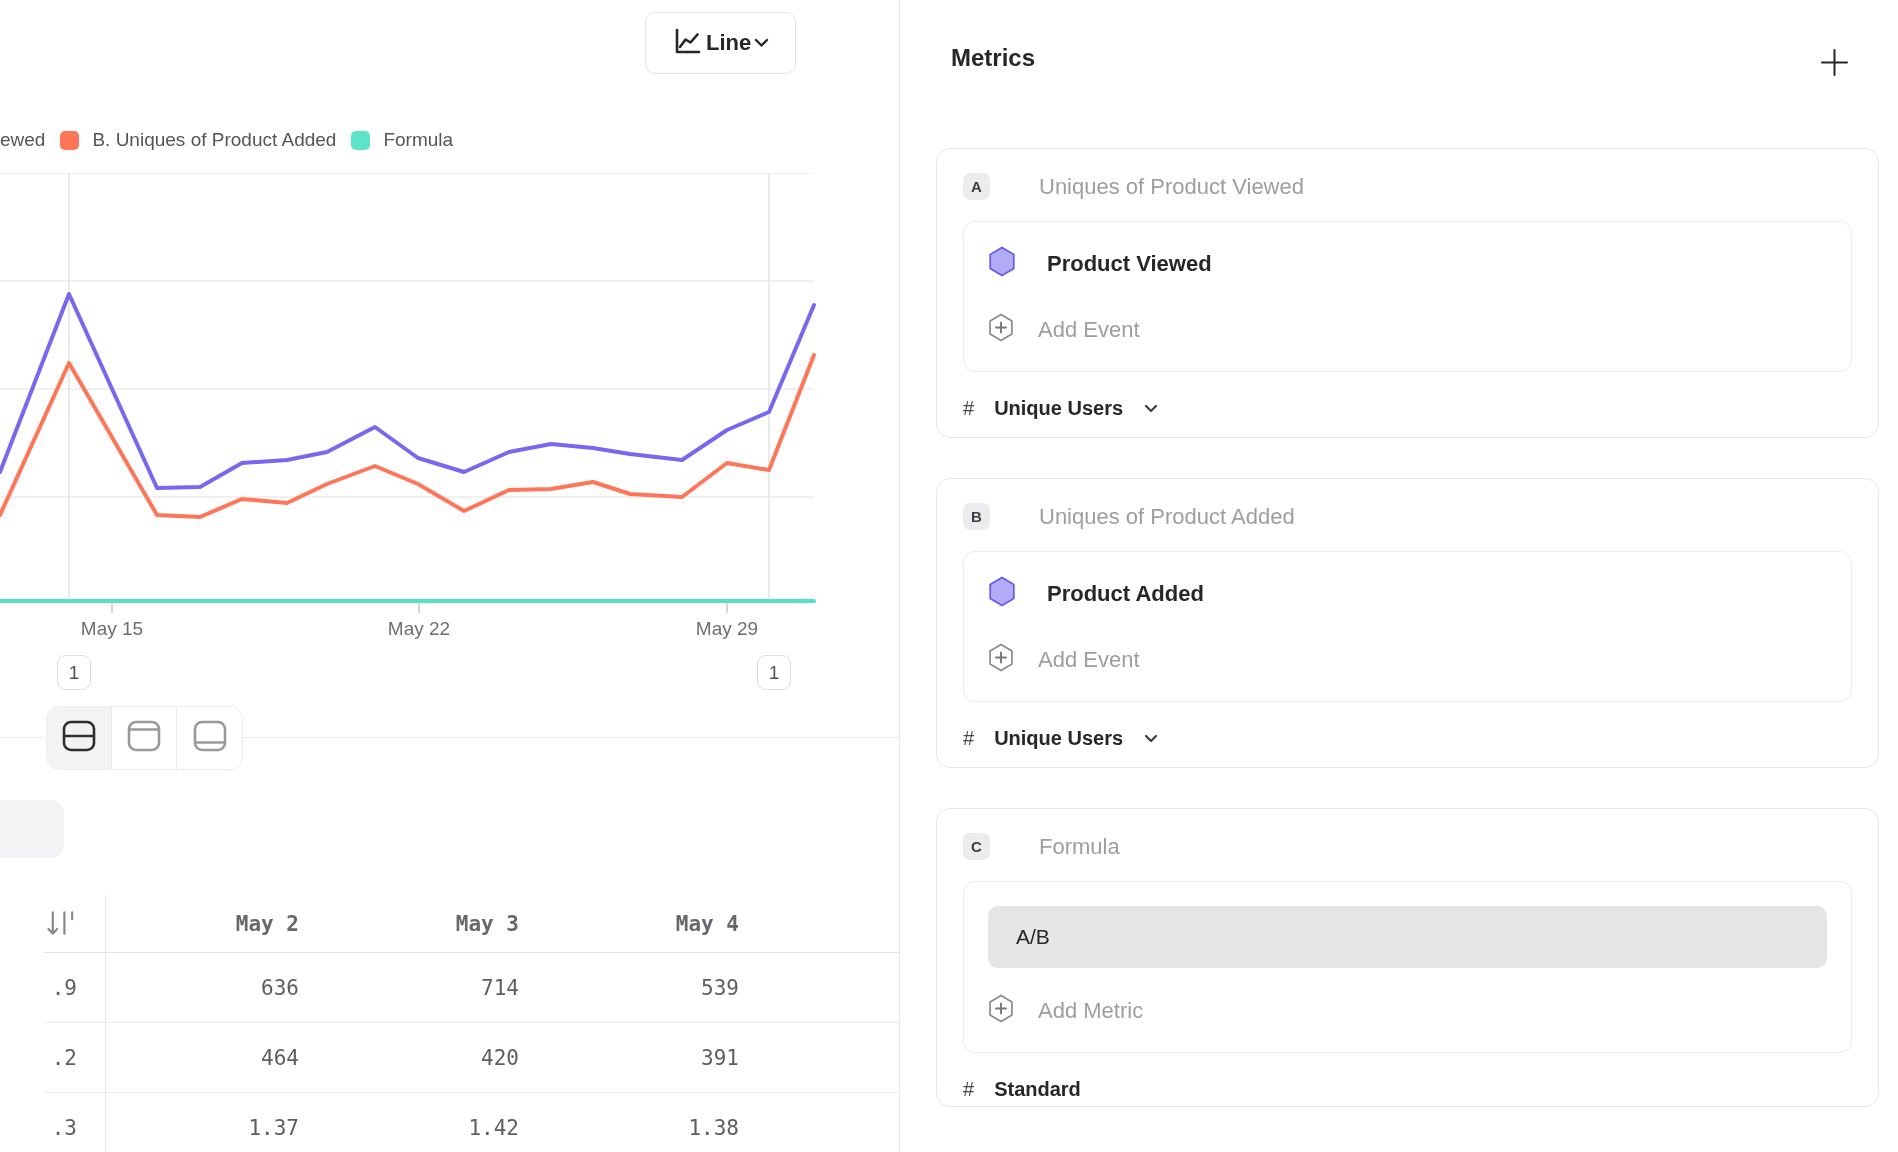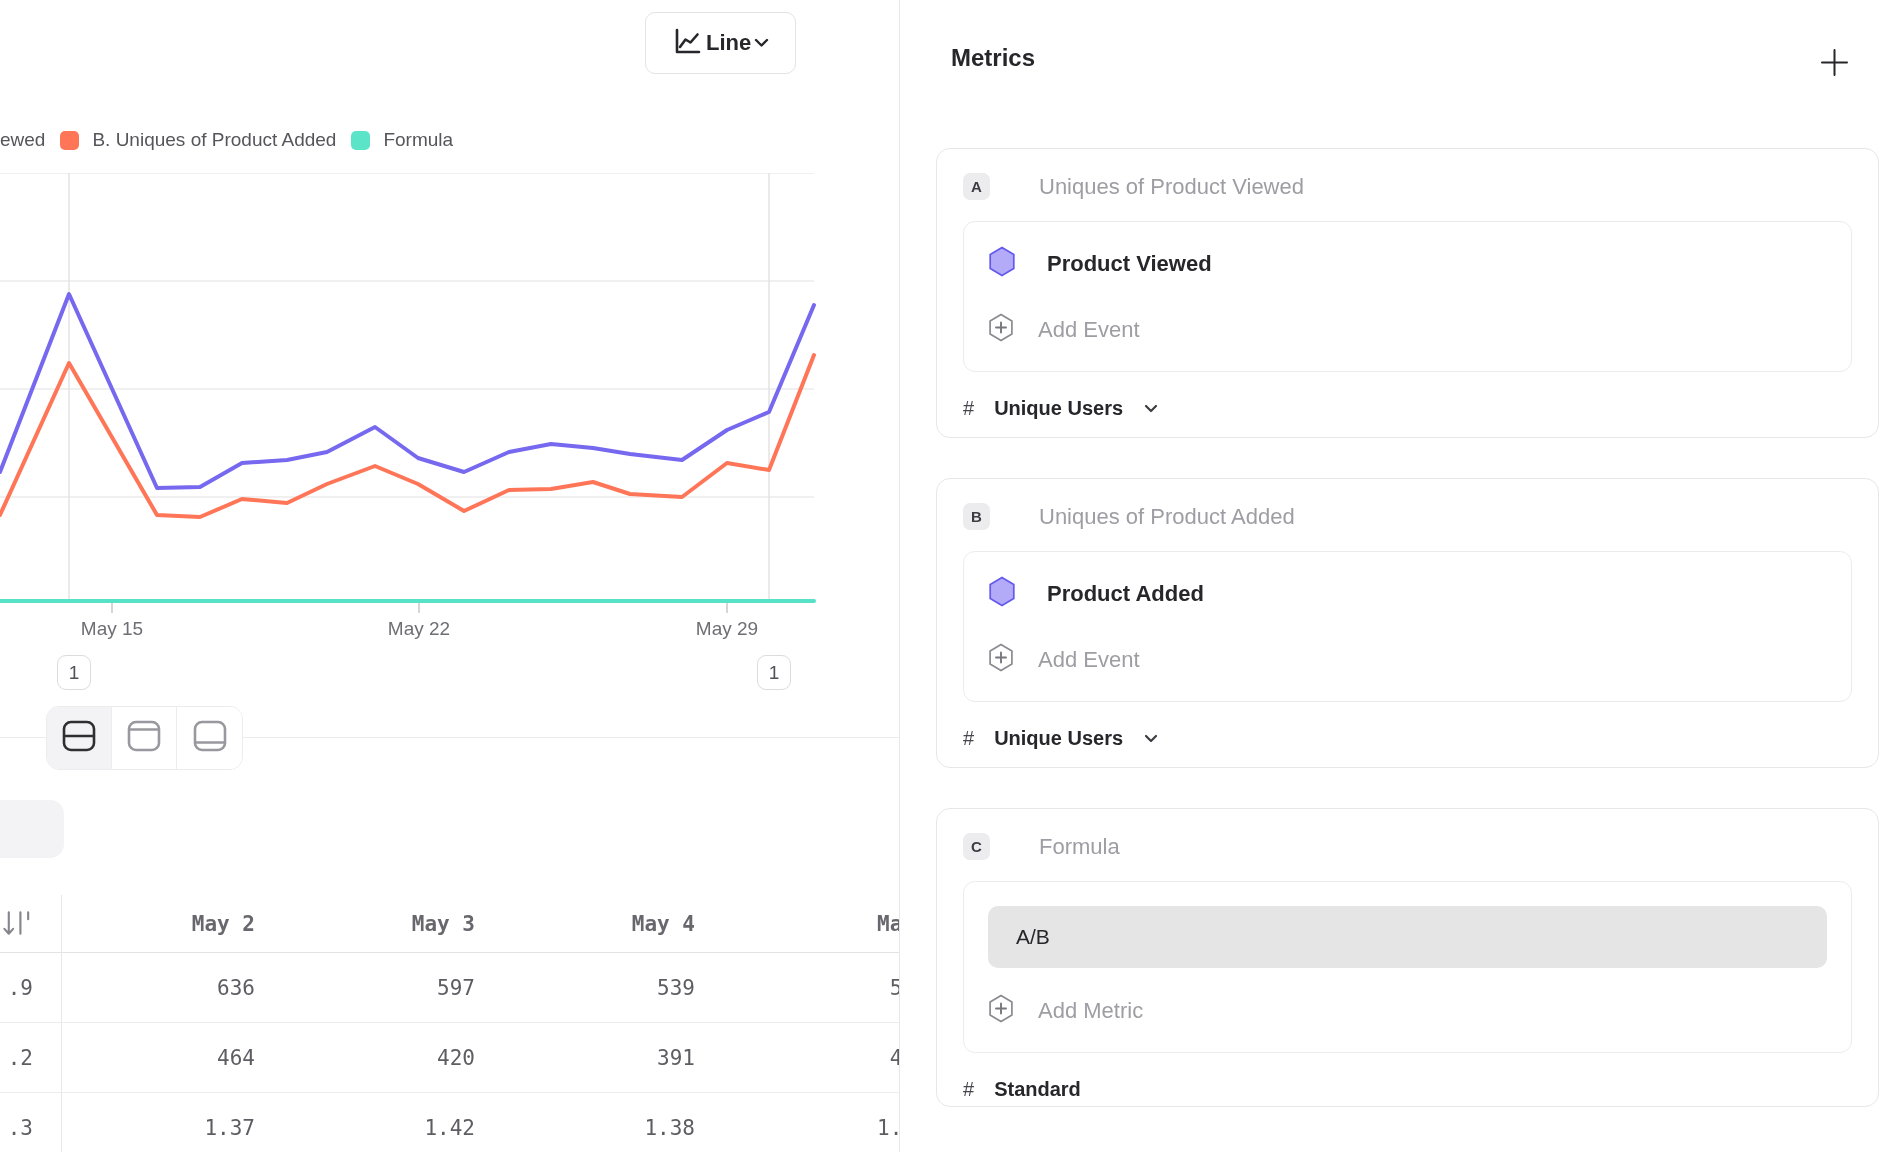--- a/index.html
+++ b/index.html
@@ -33,21 +33,21 @@
   .toggles { position:absolute; left:46px; top:706px; display:flex;
     border:1px solid #ececee; border-radius:13px; overflow:hidden; background:#fff; }
   .toggle-btn { width:65px; height:62px; display:flex; align-items:center; justify-content:center;
     background:#fff; border-right:1px solid #ececee; cursor:pointer; }
   .toggle-btn:last-child { border-right:none; }
   .toggle-btn.active { background:#f3f3f5; }
 
   
   .table-chip { position:absolute; left:-20px; top:800px; width:84px; height:58px;
     background:#f3f3f5; border-radius:14px; cursor:pointer; }
-  .table-wrap { position:absolute; left:0; top:895px; width:899px; height:257px; overflow:hidden; }
+  .table-wrap { position:absolute; left:0; top:895px; width:899px; height:257px; overflow:hidden;padding-left:44px; }
   .table-grid { width:942px; display:grid; grid-template-columns:62px 220px 220px 220px 220px; }
   .th, .td { display:flex; align-items:center; justify-content:flex-end; padding-right:27px; }
   .th { height:58px; border-bottom:1px solid #e3e3e5; font-size:21px; font-weight:600;
     color:#67676d; font-family:"DejaVu Sans Mono", monospace; cursor:pointer; }
   .td { height:70px; border-bottom:1px solid #ededee; font-size:21px; color:#5d5d63;
     font-family:"DejaVu Sans Mono", monospace; }
   .th.first, .td.first { border-right:1px solid #e8e8e9; justify-content:flex-end; padding-right:28px; }
   .th.first { justify-content:flex-start; padding-left:2px; }
 
   
@@ -167,21 +167,21 @@
             <path d="M19 3 V25" stroke="#85858b" stroke-width="2.2" stroke-linecap="round"></path>
             <path d="M27 3 V10" stroke="#85858b" stroke-width="2.2" stroke-linecap="round"></path>
           </svg>
         </div>
         <div class="th">May 2</div>
         <div class="th">May 3</div>
         <div class="th">May 4</div>
         <div class="th">May</div>
         <div class="td first">.9</div>
         <div class="td">636</div>
-        <div class="td">597</div>
+        <div class="td">714</div>
         <div class="td">539</div>
         <div class="td">59</div>
         <div class="td first">.2</div>
         <div class="td">464</div>
         <div class="td">420</div>
         <div class="td">391</div>
         <div class="td">46</div>
         <div class="td first">.3</div>
         <div class="td">1.37</div>
         <div class="td">1.42</div>

